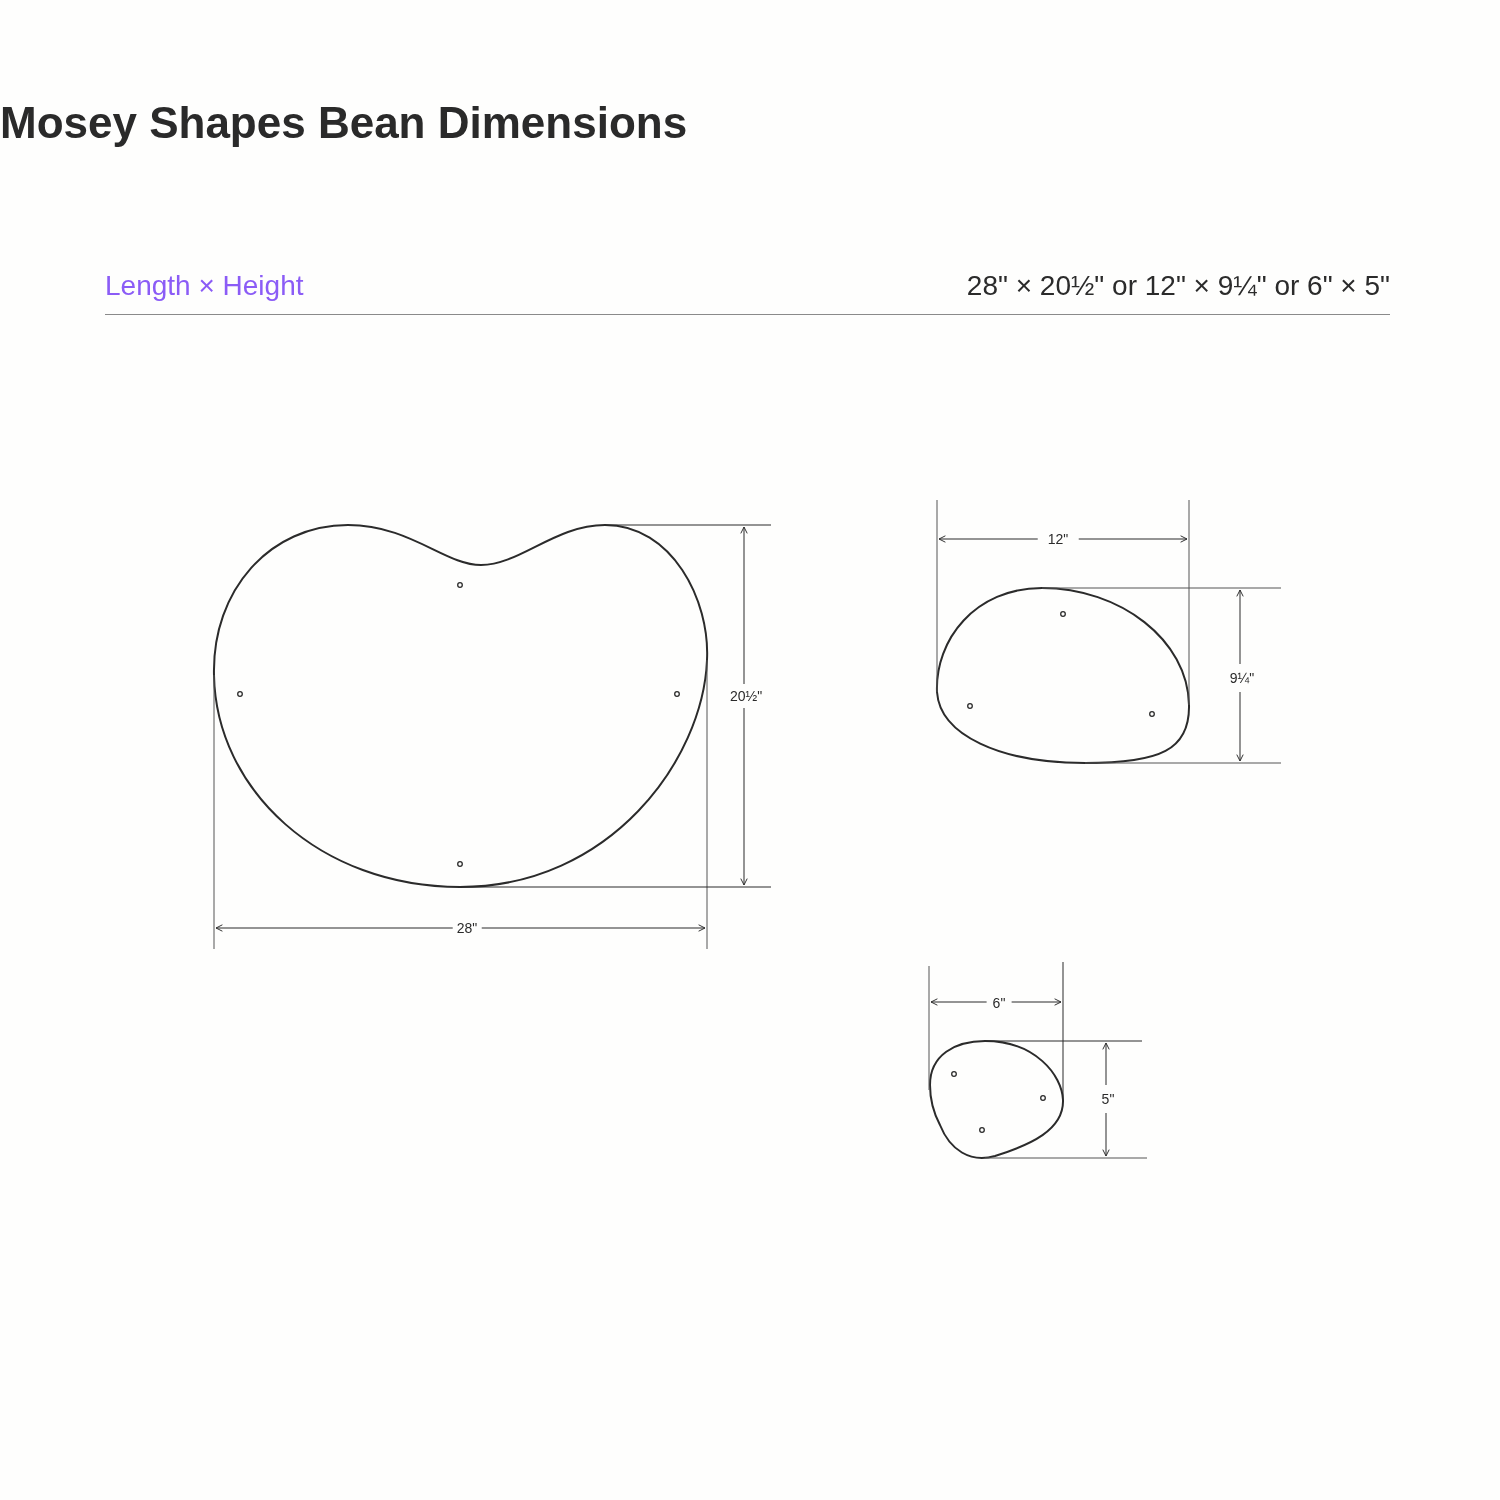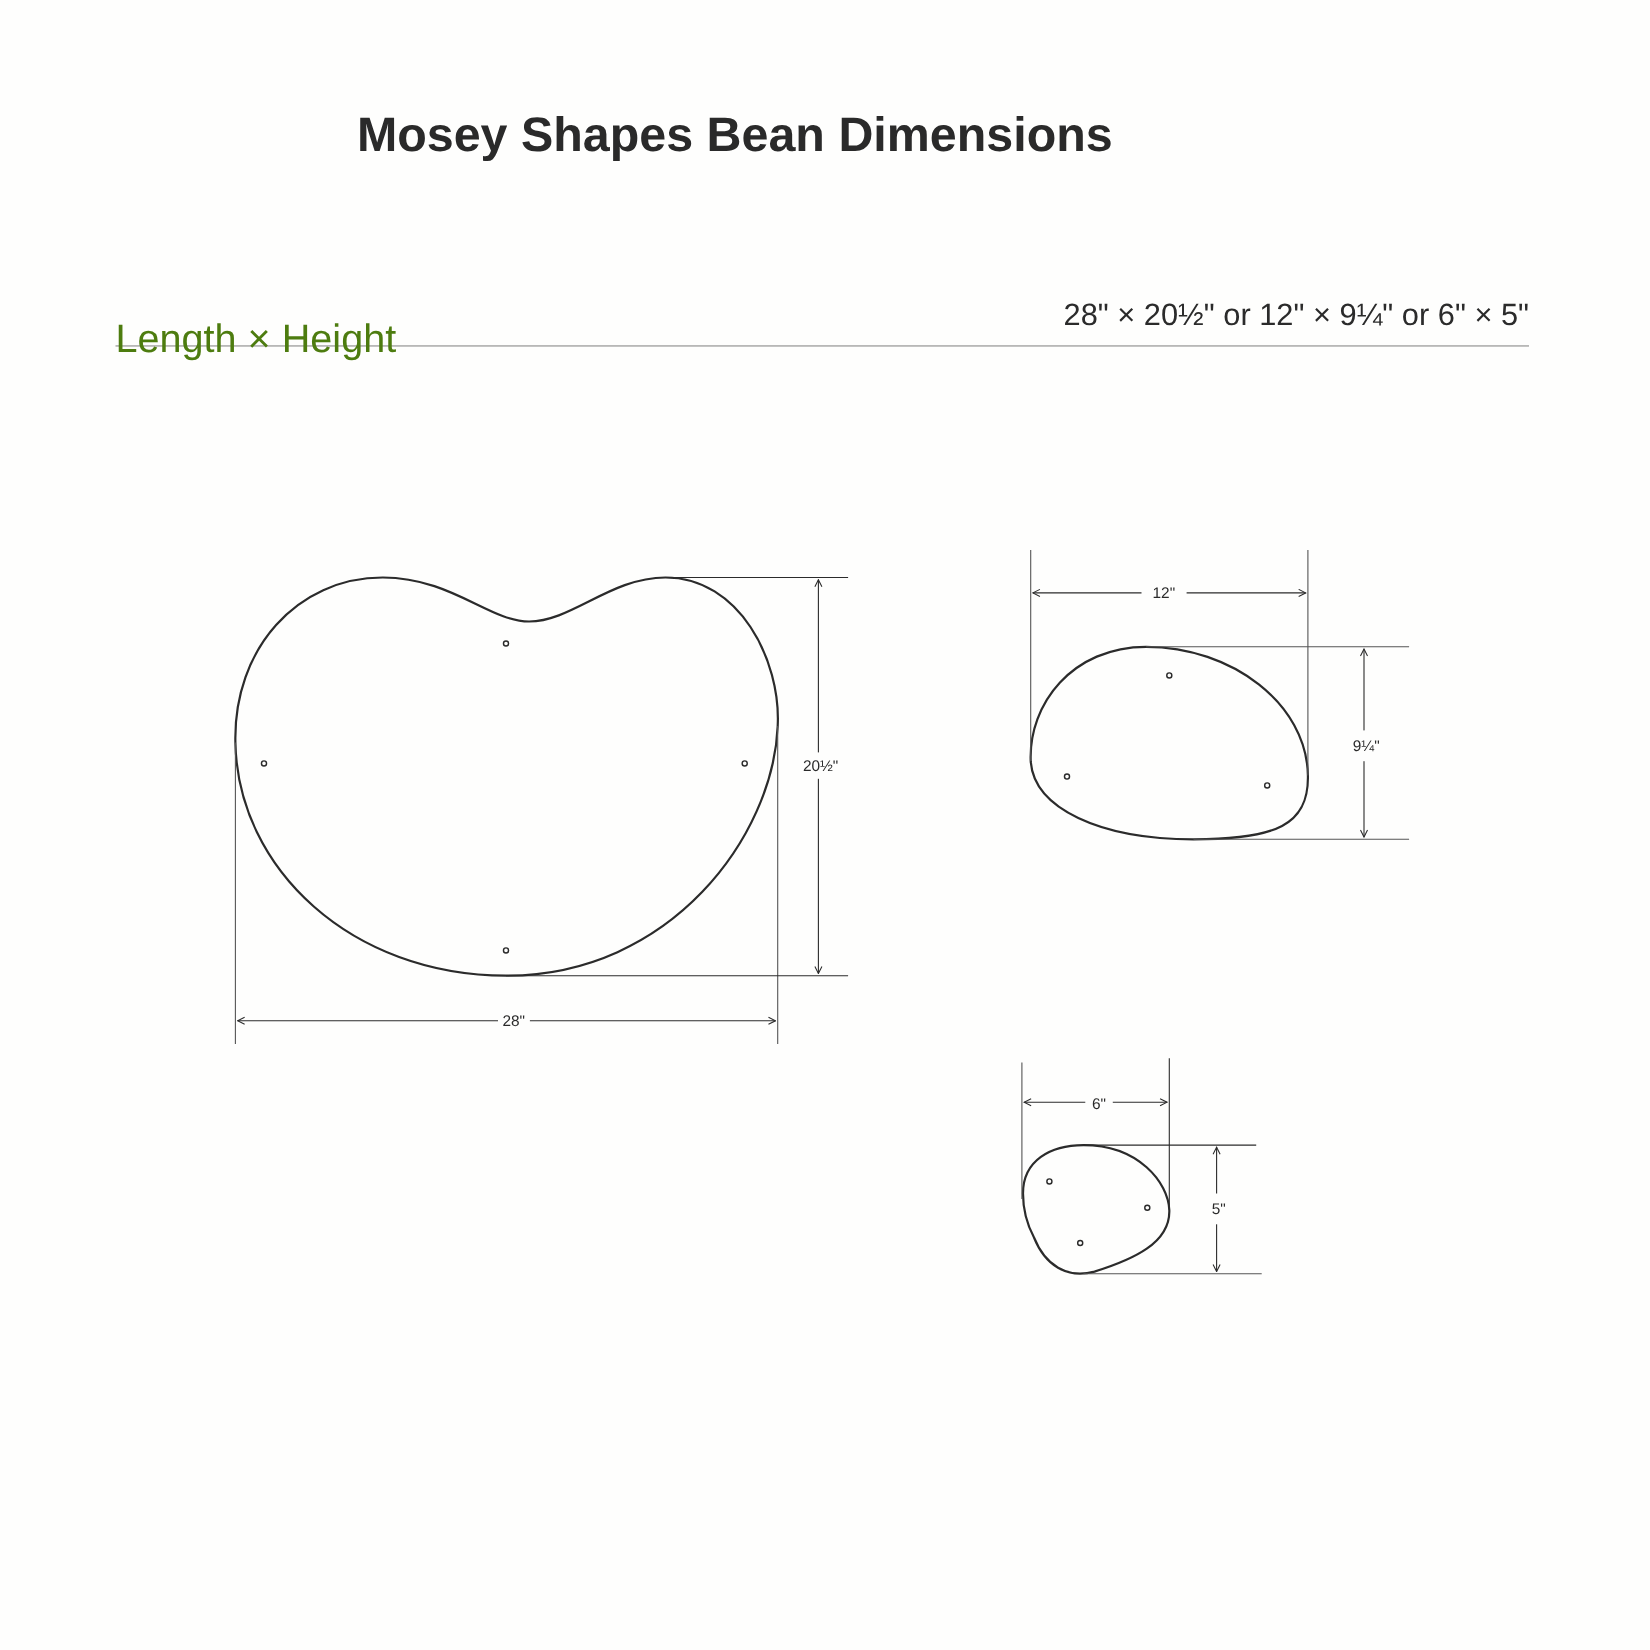--- a/index.html
+++ b/index.html
@@ -6,31 +6,30 @@
     body {
       width: 1500px; height: 1500px;
       background: #fefefd;
       position: relative;
       overflow: hidden;
       font-family: "Liberation Sans", "DejaVu Sans", sans-serif;
       color: #2b2b2b;
     }
     .title {
       position: absolute; left: 0; top: 98px; width: 1336px;
-      text-align: center;
       font-size: 44px; font-weight: bold; letter-spacing: 0px;
       color: #2a2a2a;
     }
     .spec-row {
       position: absolute; left: 105px; top: 268px; width: 1285px; height: 46px;
       border-bottom: 1px solid #8a8a8a;
     }
     .spec-label {
-      position: absolute; left: 0; top: 19px;
-      font-size: 36px; color: #4d7c0f;
+      position: absolute; left: 0; top: 2px;
+      font-size: 28px; color: #8b5cf6;
     }
     .spec-value {
       position: absolute; right: 0; top: 2px;
       font-size: 28px; color: #2b2b2b;
     }
     svg.drawing { position: absolute; left: 0; top: 0; }
     .dim-label {
       position: absolute;
       font-size: 14px; color: #2b2b2b;
       background: #fefefd;

